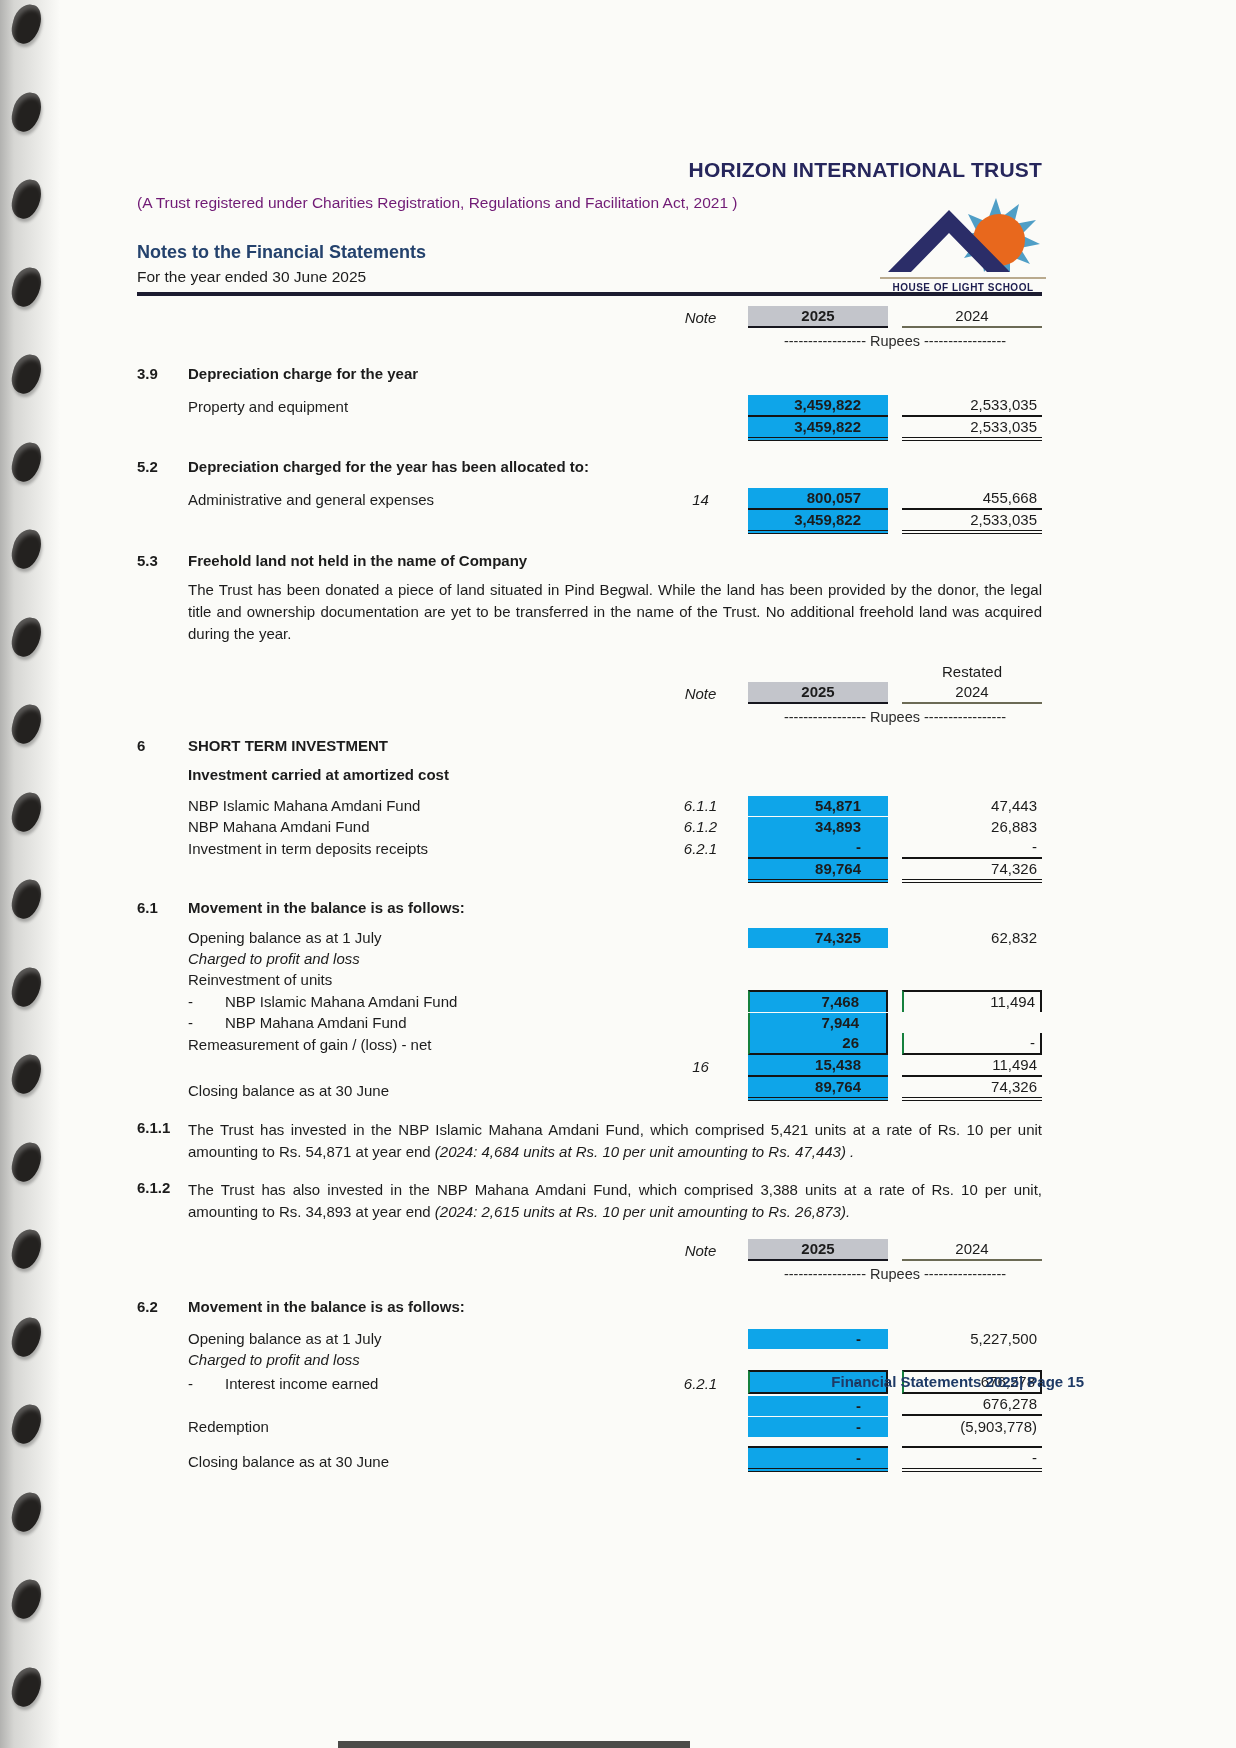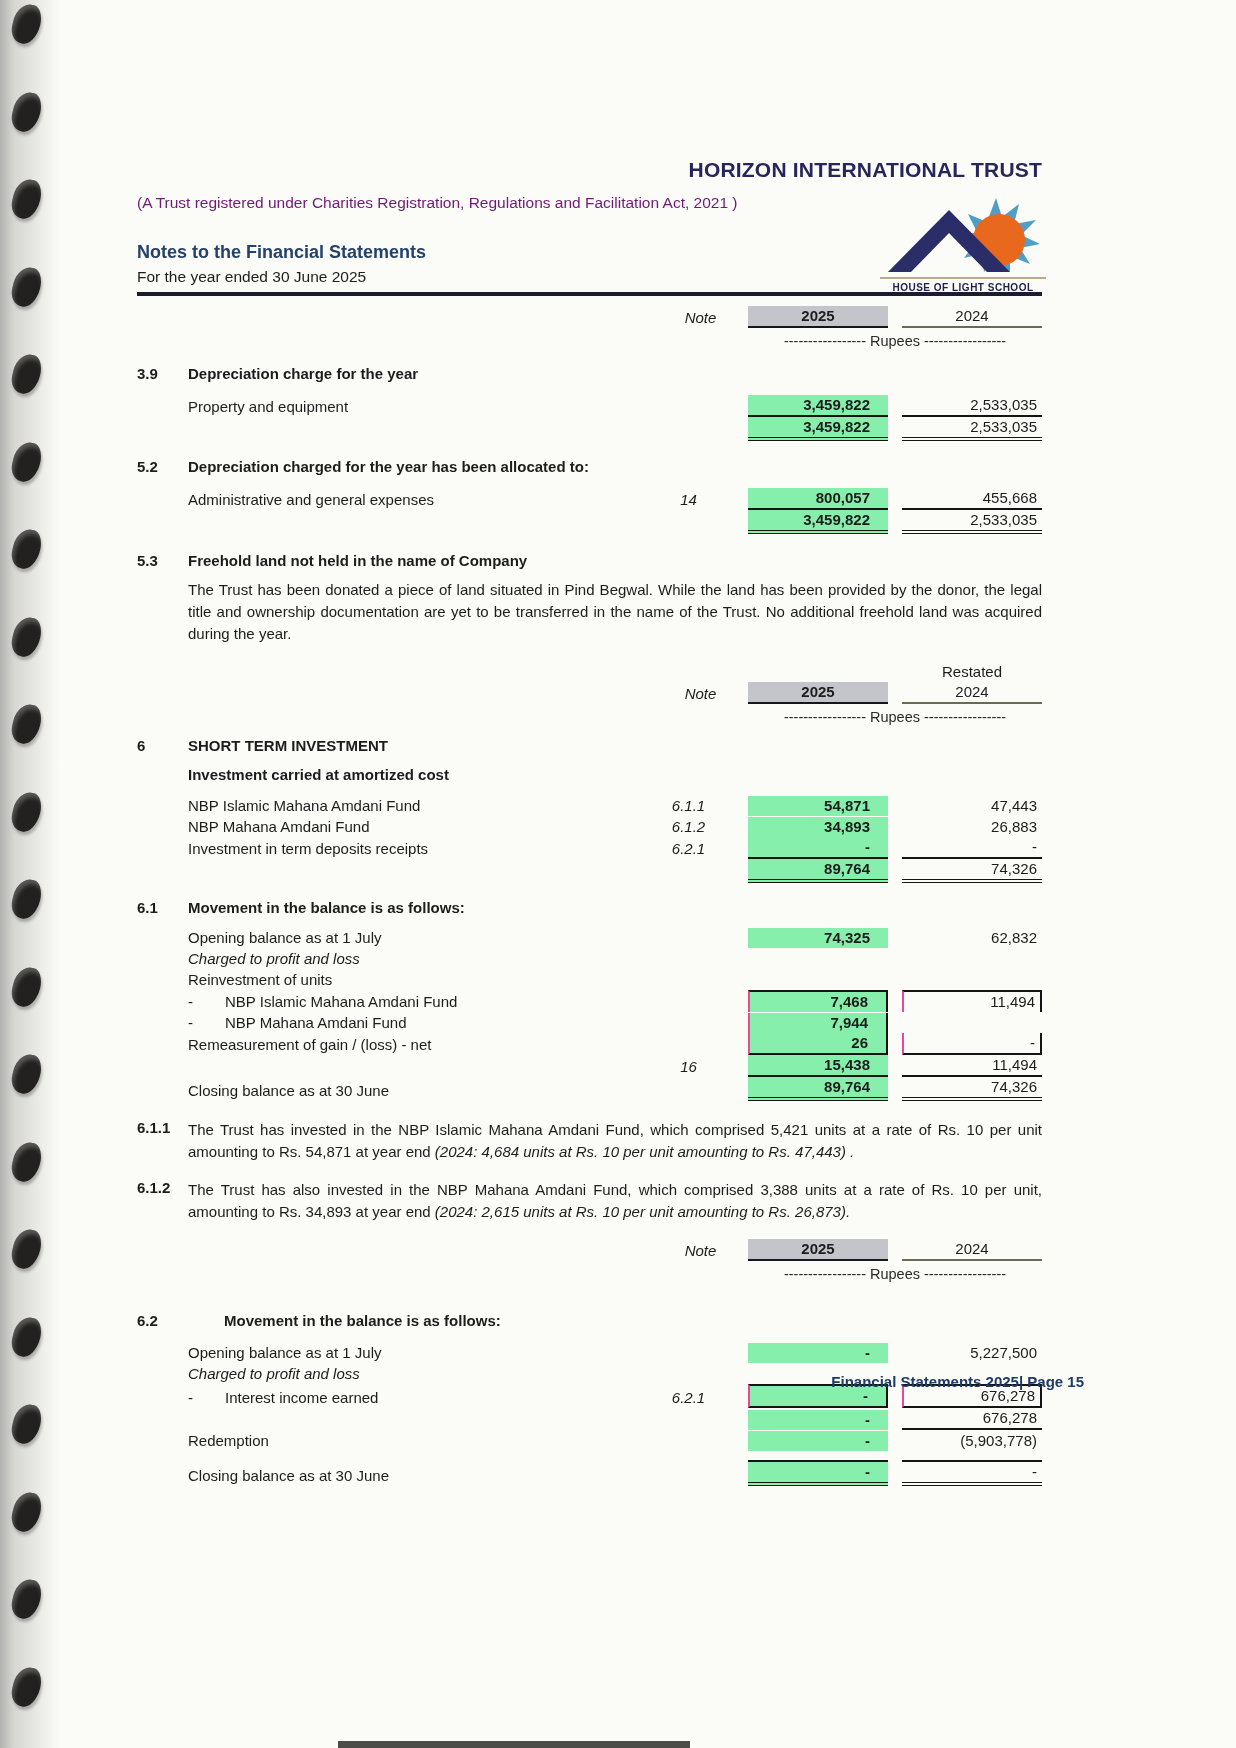--- a/index.html
+++ b/index.html
@@ -28,27 +28,27 @@
   .logo { position:absolute; left:743px; top:34px; width:166px; text-align:center; }
   .logo-text { margin-top:2px; padding-top:3px; border-top:2px solid #b9aa8e;
                font-size:10px; font-weight:700; color:#1e1e50; letter-spacing:0.5px; white-space:nowrap; }
 
   
   .frow  { display:flex; align-items:flex-end; min-height:21px; line-height:20px; }
   .lab   { flex:1; padding-left:51px; }
   .lab.it{ font-style:italic; }
   .dash  { display:inline-block; width:37px; }
   .note  { width:95px; text-align:center; font-style:italic; }
-  .v25   { width:140px; text-align:right; padding-right:18px; background:#86efac; font-weight:700;margin-left:12px; }
+  .v25   { width:140px; text-align:right; padding-right:27px; background:#0ea5e9; font-weight:700; }
   .v24   { width:140px; margin-left:14px; text-align:right; padding-right:5px; }
 
   .u1 { border-bottom:2px solid #141414; }
   .u2 { border-bottom:4px double #141414; }
   .bt { border-top:2px solid #141414; }
-  .bl { border-left:2px solid #ec4899; }
+  .bl { border-left:2px solid #15803d; }
   .br { border-right:2px solid #141414; }
   .bb { border-bottom:2px solid #141414; }
 
   
   .thead { margin-top:10px; }
   .th25  { width:140px; text-align:center; font-weight:700; background:#c3c5cb; border-bottom:2.5px solid #16161e; }
   .th24  { width:140px; margin-left:14px; text-align:center; border-bottom:2.5px solid #6b6a55; }
   .restated { width:140px; margin-left:auto; text-align:center; }
   .ruprow { margin-top:2px; }
   .rupees { width:294px; margin-left:auto; text-align:center; font-size:14.5px; color:#2a2a2a; }
@@ -289,21 +289,21 @@
         <div class="lab"></div>
         <div class="note">Note</div>
         <div class="th25">2025</div>
         <div class="th24">2024</div>
       </div>
       <div class="frow ruprow">
         <div class="rupees">----------------- Rupees -----------------</div>
       </div>
     </div>
 
-    <div class="sec" style="margin-top:28px;gap:36px;">
+    <div class="sec" style="margin-top:14px;">
       <div class="snum">6.2</div>
       <div class="stitle">Movement in the balance is as follows:</div>
     </div>
     <div style="margin-top:13px;">
       <div class="frow">
         <div class="lab">Opening balance as at 1 July</div>
         <div class="note"></div>
         <div class="v25">-</div>
         <div class="v24">5,227,500</div>
       </div>

